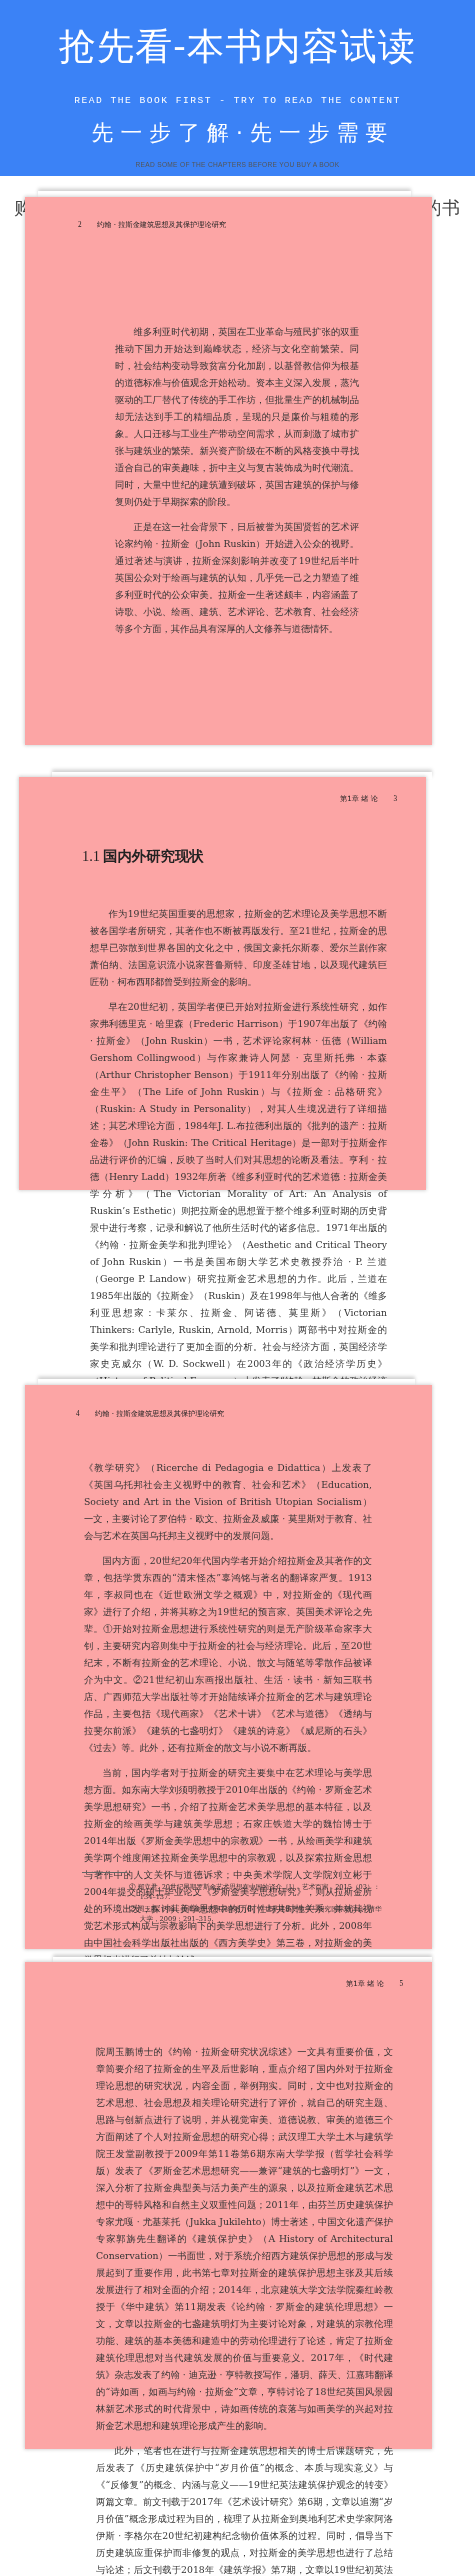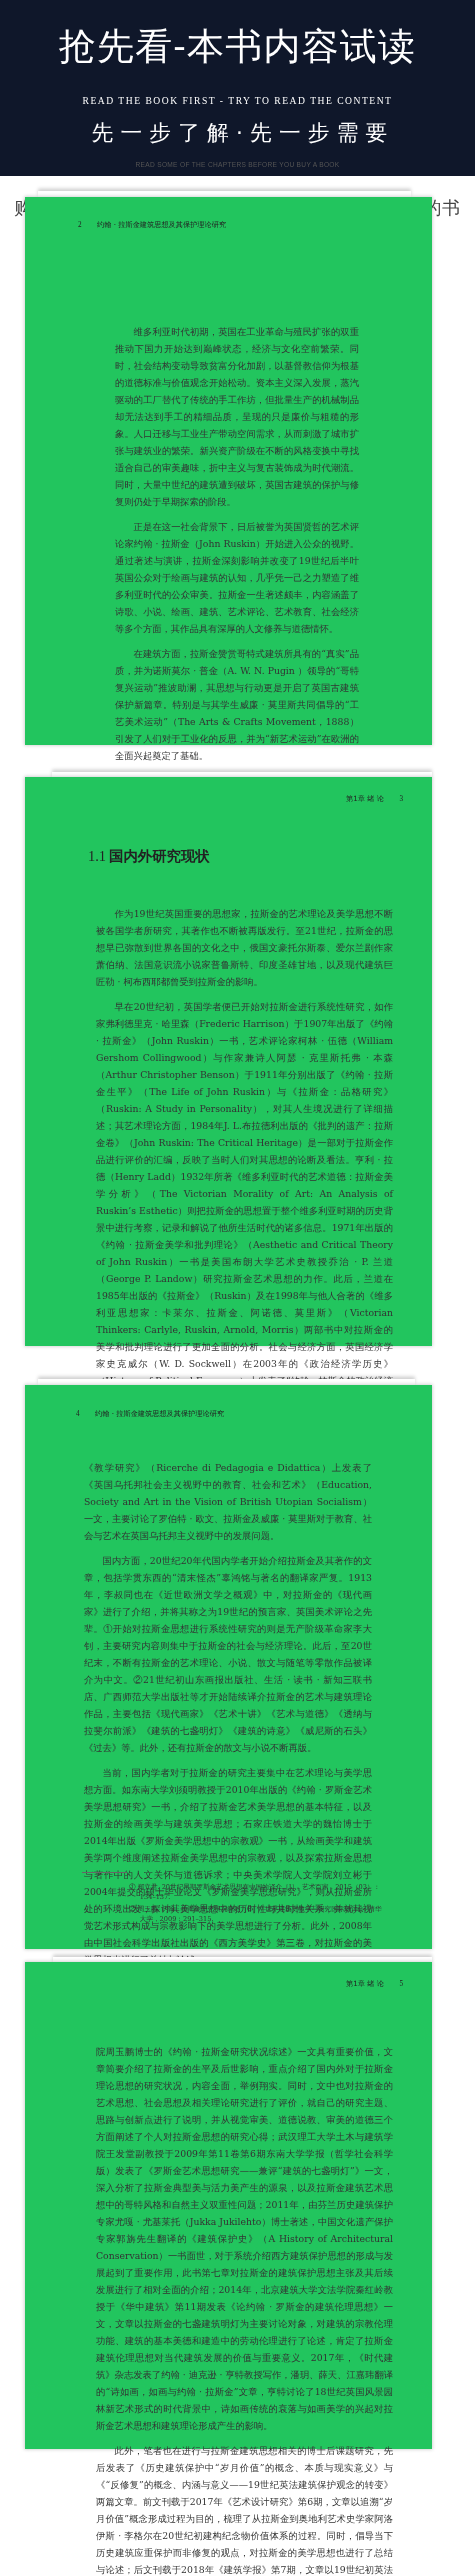--- a/index.html
+++ b/index.html
@@ -1,25 +1,25 @@
 <!DOCTYPE html>
 <html style="font-size:9.6px"><head>
 <meta charset="utf-8">
 <style>
   html, body { margin: 0; padding: 0; }
   body { width: 475px; height: 2576px; background: #ffffff; position: relative; overflow: hidden;
          font-family: "DejaVu Serif", "Liberation Serif", serif; color: #333; }
-  .banner { position: absolute; left: 0; top: 0; width: 475px; height: 176px; background: #0f172a; color: #fff; text-align: center; }
+  .banner { position: absolute; left: 0; top: 0; width: 475px; height: 176px; background: #3b82f6; color: #fff; text-align: center; }
   .banner .title { position: absolute; left: 0; right: 0; top: 23px; font-size: 37px; letter-spacing: 1.2px; line-height: 48px; font-family: "DejaVu Serif", serif; }
-  .banner .en { position: absolute; left: 0; right: 0; top: 95px; font-size: 9.6px; letter-spacing: 1.5px; font-family: Liberation Serif, serif; }
+  .banner .en { position: absolute; left: 0; right: 0; top: 95px; font-size: 9.6px; letter-spacing: 1.5px; font-family: Liberation Mono, monospace; }
   .banner .cn-sub { position: absolute; left: 11px; right: 0; top: 118px; font-size: 21.7px; letter-spacing: 7.2px; font-family: "DejaVu Sans", sans-serif; }
   .intro { position: absolute; left: 0; right: 0; top: 180px; text-align: center; }
   .intro .cn { position: absolute; left: 0; right: 0; top: 15.6px; font-size: 18px; color: #444; font-family: "DejaVu Sans", sans-serif; letter-spacing: 0.6px; }
 
-  .page { position: absolute; background: #22c55e; box-shadow: 0 0 3.6px 1.2px rgba(0,0,0,0.22); }
+  .page { position: absolute; background: #fca5a5; box-shadow: 0 0 3.6px 1.2px rgba(0,0,0,0.22); }
   .page-back { position: absolute; background: #fff; box-shadow: 0 -2.4px 3.6px rgba(0,0,0,0.18); }
   .run-head { position: absolute; font-size: 7.2px; color: #222; font-family: "DejaVu Sans", sans-serif; white-space: nowrap; }
   .run-head .num { font-family: "Liberation Serif", serif; display: inline-block; }
   .body-text { position: absolute; font-size: 9.3px; line-height: 17px; color: #333; text-align: justify; }
   .body-text p { margin: 8px; text-indent: 2em; }
   .body-text p.noindent { text-indent: 0; }
   .sec-head { position: absolute; font-size: 14.4px; color: #222; font-weight: bold; white-space: nowrap; }
   .sec-head .sec-num { font-family: "Liberation Serif", serif; margin-right: 3px; font-weight: normal; }
   .fn-rule { position: absolute; height: 0.6px; background: #666; }
   .footnotes { position: absolute; font-size: 6.6px; line-height: 10.2px; color: #333; }
@@ -41,26 +41,25 @@
 
 <div class="page-back" style="left:38px;top:191px;width:373px;height:7.2px;"></div>
 <div class="page" style="left:25px;top:197px;width:407px;height:548px;">
   <div class="run-head" style="left:53px;top:23px;">
     <span class="num" style="margin-right:13.2px;">2</span>
     <span>约翰 · 拉斯金建筑思想及其保护理论研究</span>
   </div>
   <div class="body-text" style="left:82px;top:118px;width:260px;">
     <p>维多利亚时代初期，英国在工业革命与殖民扩张的双重推动下国力开始达到巅峰状态，经济与文化空前繁荣。同时，社会结构变动导致贫富分化加剧，以基督教信仰为根基的道德标准与价值观念开始松动。资本主义深入发展，蒸汽驱动的工厂替代了传统的手工作坊，但批量生产的机械制品却无法达到手工的精细品质，呈现的只是廉价与粗糙的形象。人口迁移与工业生产带动空间需求，从而刺激了城市扩张与建筑业的繁荣。新兴资产阶级在不断的风格变换中寻找适合自己的审美趣味，折中主义与复古装饰成为时代潮流。同时，大量中世纪的建筑遭到破坏，英国古建筑的保护与修复则仍处于早期探索的阶段。</p>
     <p>正是在这一社会背景下，日后被誉为英国贤哲的艺术评论家约翰 · 拉斯金（John Ruskin）开始进入公众的视野。通过著述与演讲，拉斯金深刻影响并改变了19世纪后半叶英国公众对于绘画与建筑的认知，几乎凭一己之力塑造了维多利亚时代的公众审美。拉斯金一生著述颇丰，内容涵盖了诗歌、小说、绘画、建筑、艺术评论、艺术教育、社会经济等多个方面，其作品具有深厚的人文修养与道德情怀。</p>
-    <p>在建筑方面，拉斯金赞赏哥特式建筑所具有的“真实”品质，并为诺斯莫尔 · 普金（A. W. N. Pugin ）领导的“哥特复兴运动”推波助澜，其思想与行动更是开启了英国古建筑保护新篇章。特别是与其学生威廉 · 莫里斯共同倡导的“工艺美术运动”（The Arts &amp; Crafts Movement，1888）引发了人们对于工业化的反思，并为“新艺术运动”在欧洲的全面兴起奠定了基础。</p>
   </div>
 </div>
 
 <div class="page-back" style="left:52px;top:772px;width:380px;height:7.2px;"></div>
-<div class="page" style="left:25px;top:777px;width:407px;height:569px;">
+<div class="page" style="left:19px;top:777px;width:407px;height:413px;">
   <div class="run-head" style="right:29px;top:17px;">
     <span style="margin-right:13.2px;">第1章  绪 论</span>
     <span class="num">3</span>
   </div>
   <div class="sec-head" style="left:63px;top:70px;">
     <span class="sec-num">1.1</span><span>国内外研究现状</span>
   </div>
   <div class="body-text" style="left:63px;top:120px;width:313px;">
     <p>作为19世纪英国重要的思想家，拉斯金的艺术理论及美学思想不断被各国学者所研究，其著作也不断被再版发行。至21世纪，拉斯金的思想早已弥散到世界各国的文化之中，俄国文豪托尔斯泰、爱尔兰剧作家萧伯纳、法国意识流小说家普鲁斯特、印度圣雄甘地，以及现代建筑巨匠勒 · 柯布西耶都曾受到拉斯金的影响。</p>
     <p>早在20世纪初，英国学者便已开始对拉斯金进行系统性研究，如作家弗利德里克 · 哈里森（Frederic Harrison）于1907年出版了《约翰 · 拉斯金》（John Ruskin）一书，艺术评论家柯林 · 伍德（William Gershom Collingwood）与作家兼诗人阿瑟 · 克里斯托弗 · 本森（Arthur Christopher Benson）于1911年分别出版了《约翰 · 拉斯金生平》（The Life of John Ruskin）与《拉斯金：品格研究》（Ruskin: A Study in Personality），对其人生境况进行了详细描述；其艺术理论方面，1984年J. L.布拉德利出版的《批判的遗产：拉斯金卷》（John Ruskin: The Critical Heritage）是一部对于拉斯金作品进行评价的汇编，反映了当时人们对其思想的论断及看法。亨利 · 拉德（Henry Ladd）1932年所著《维多利亚时代的艺术道德：拉斯金美学分析》（The Victorian Morality of Art: An Analysis of Ruskin’s Esthetic）则把拉斯金的思想置于整个维多利亚时期的历史背景中进行考察，记录和解说了他所生活时代的诸多信息。1971年出版的《约翰 · 拉斯金美学和批判理论》（Aesthetic and Critical Theory of John Ruskin）一书是美国布朗大学艺术史教授乔治 · P. 兰道（George P. Landow）研究拉斯金艺术思想的力作。此后，兰道在1985年出版的《拉斯金》（Ruskin）及在1998年与他人合著的《维多利亚思想家：卡莱尔、拉斯金、阿诺德、莫里斯》（Victorian Thinkers: Carlyle, Ruskin, Arnold, Morris）两部书中对拉斯金的美学和批判理论进行了更加全面的分析。社会与经济方面，英国经济学家史克威尔（W. D. Sockwell）在2003年的《政治经济学历史》（History of Political Economy）上发表了“约翰 · 拉斯金的政治经济学”（John Ruskin’s Political Economy）一文，专门探讨了拉斯金对于英国政治经济的主张与态度。在艺术教育方面，博洛尼亚大学的威廉 · 格兰迪（William Grandi）于2010年在博洛尼亚大学主办的学术季刊</p>

